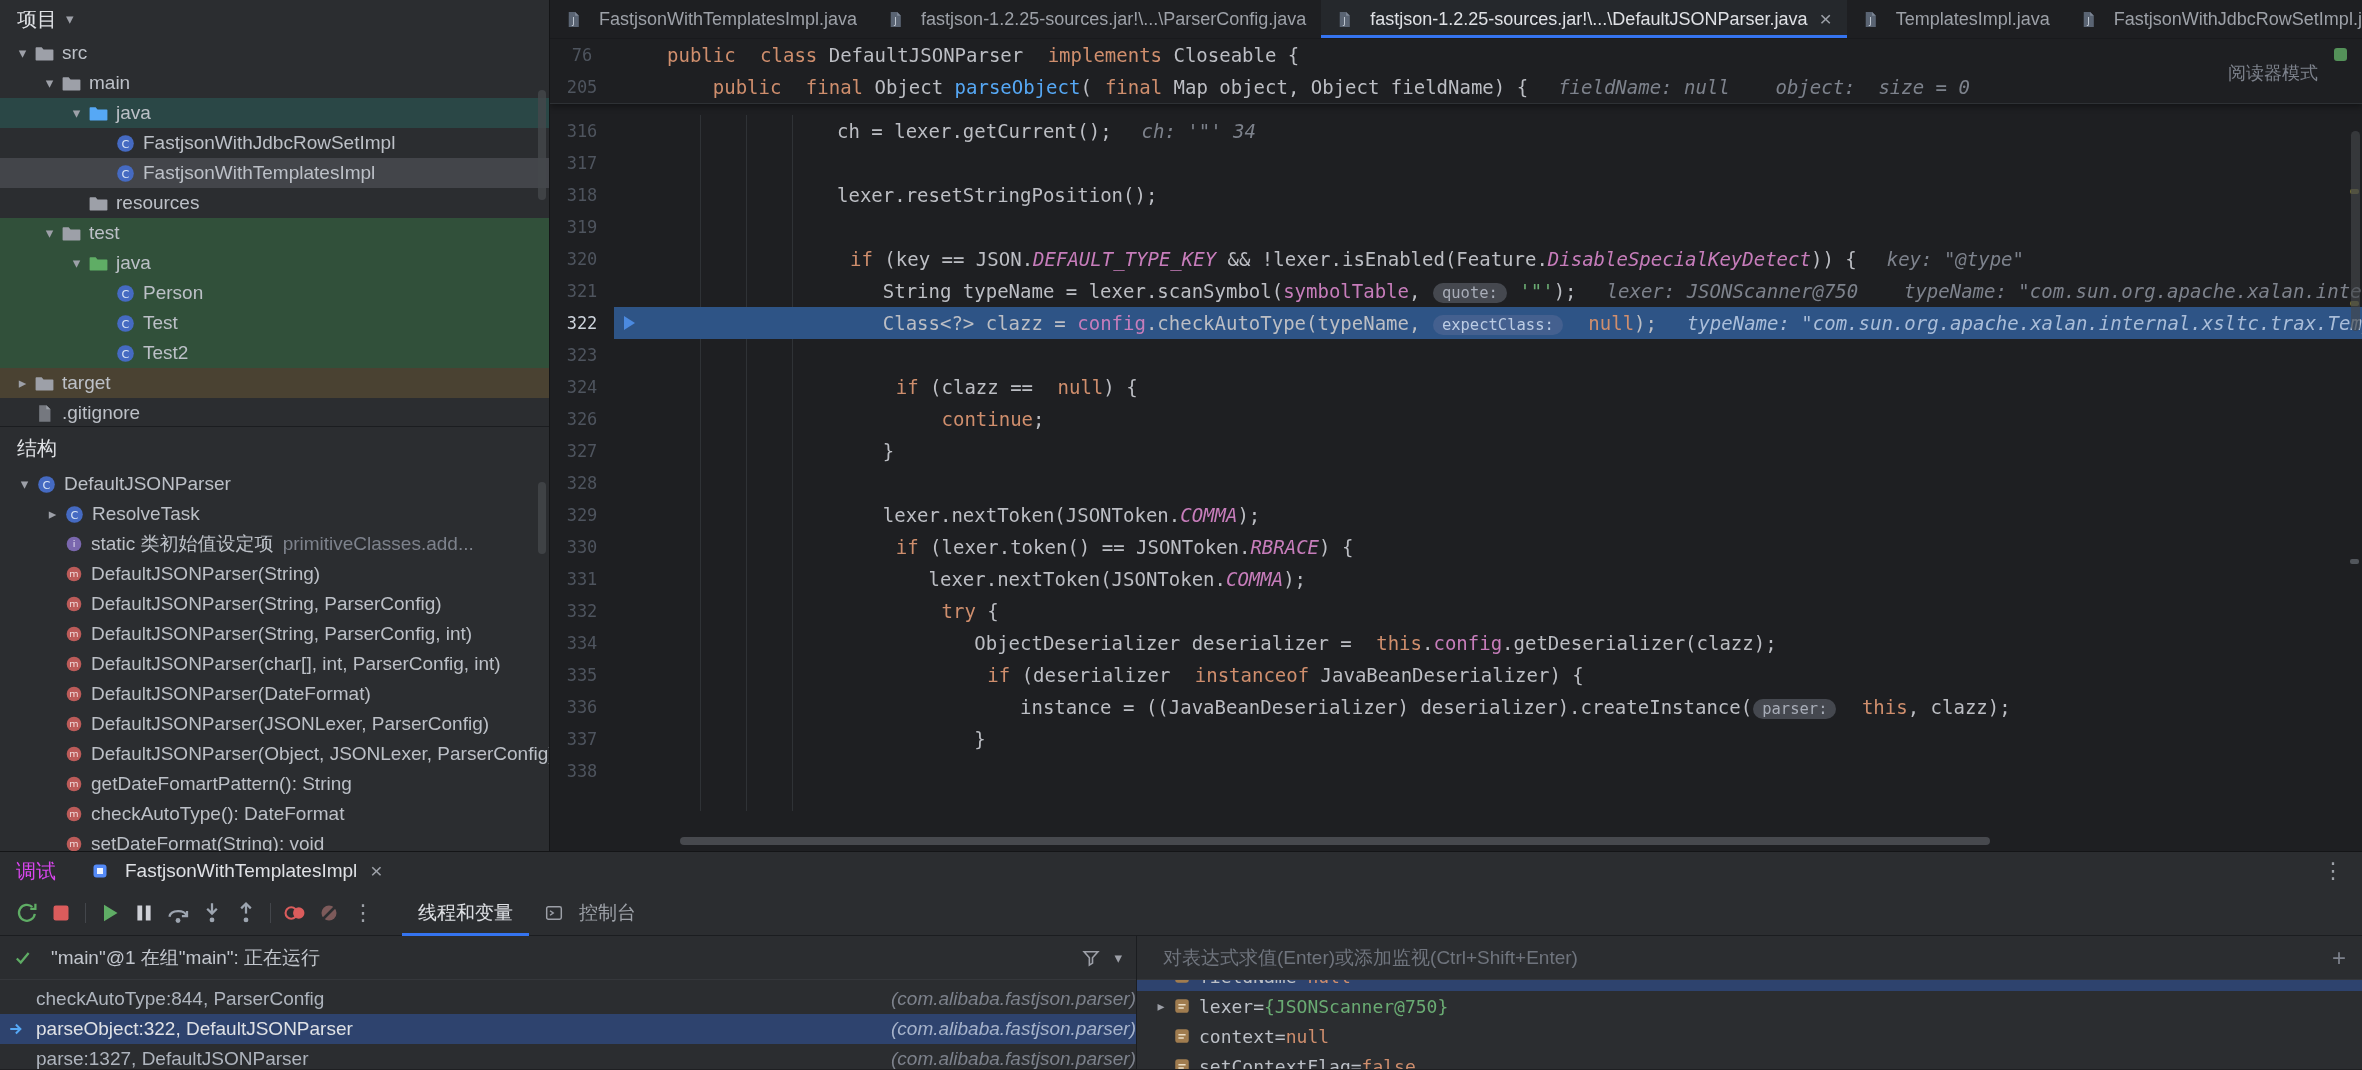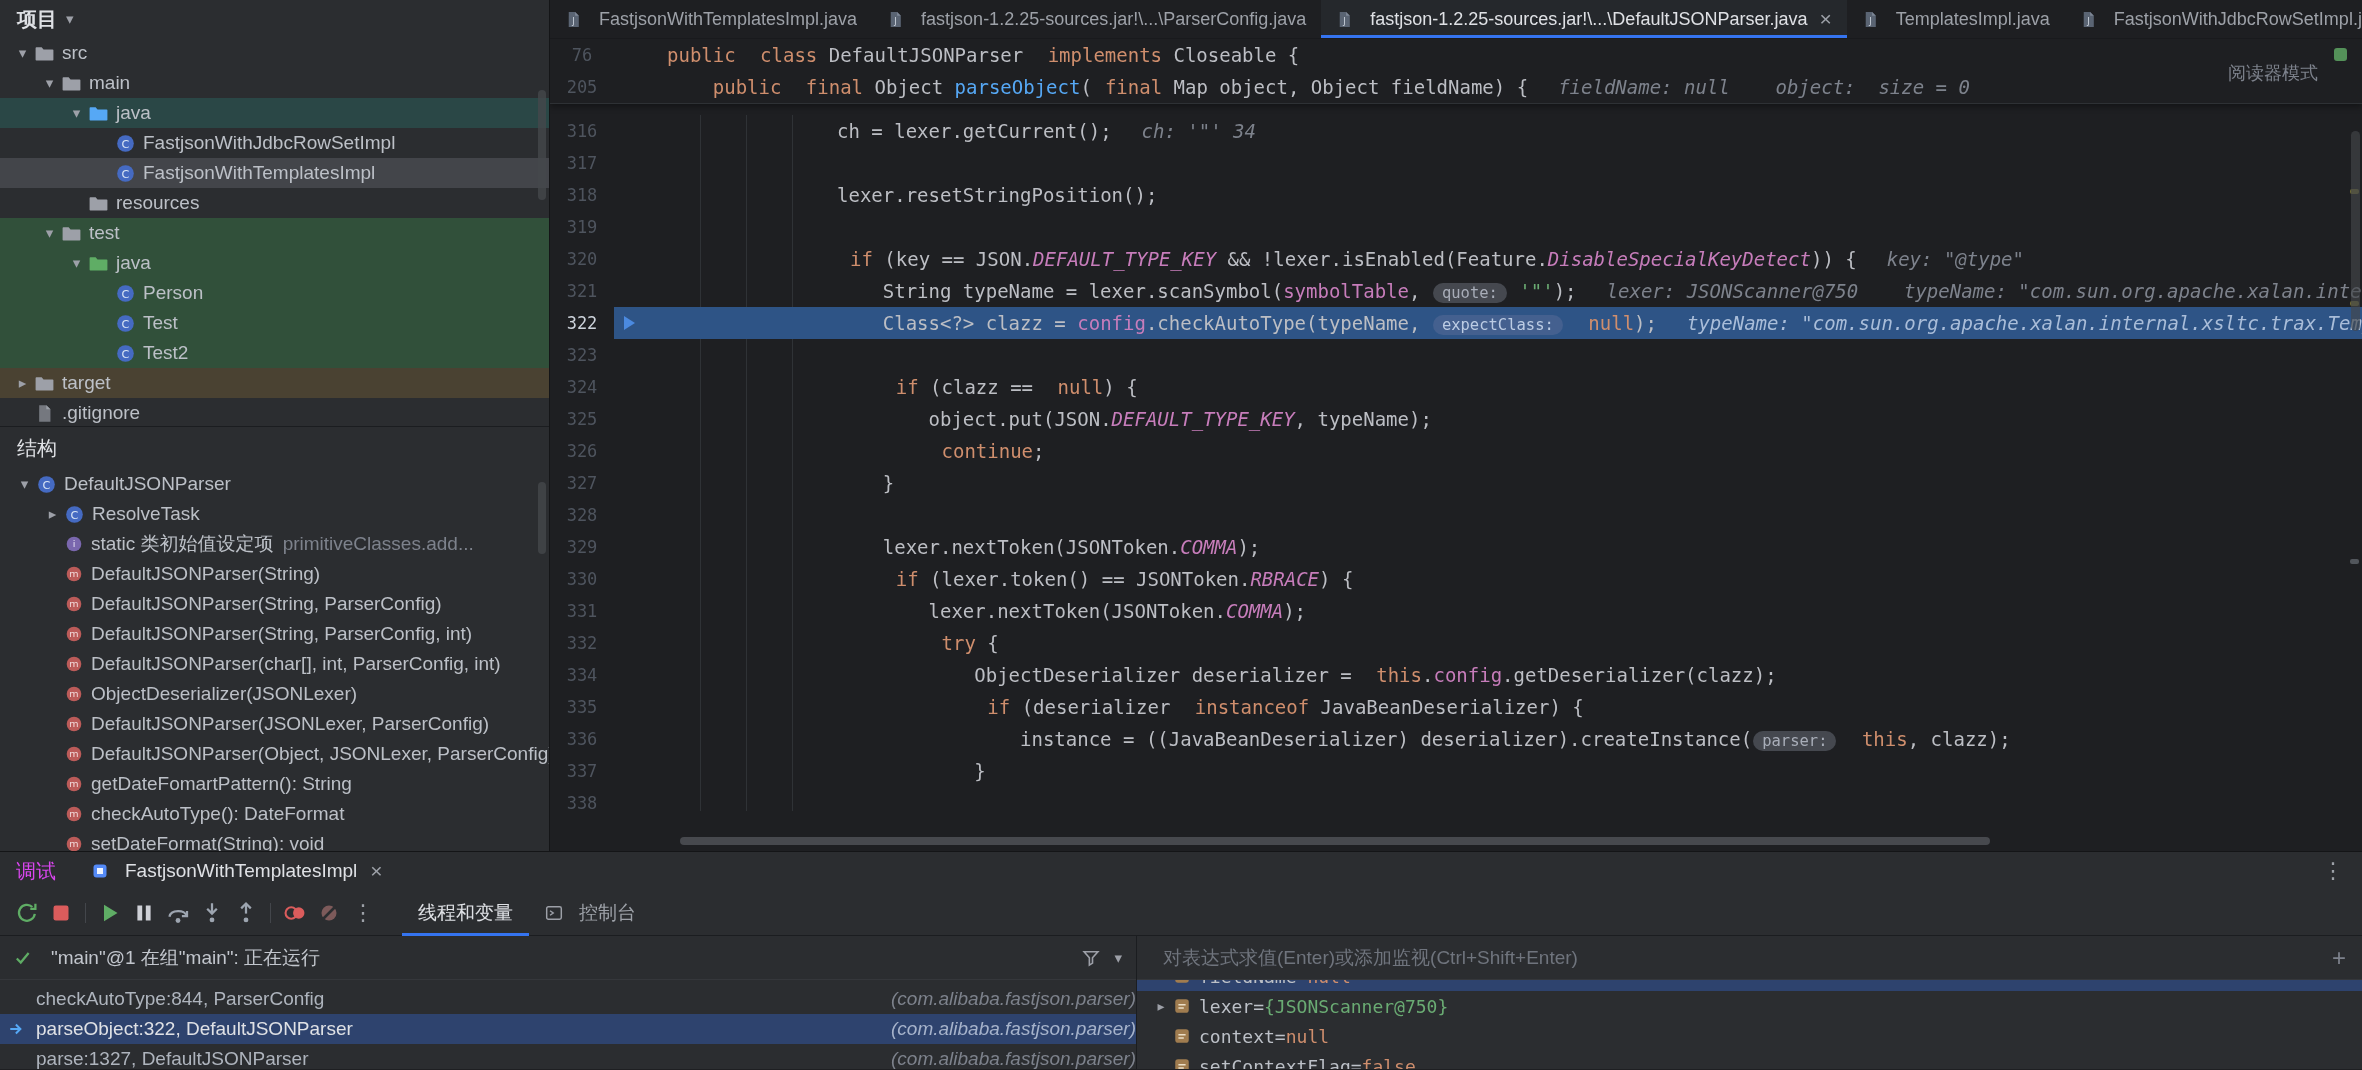--- a/index.html
+++ b/index.html
@@ -8,21 +8,21 @@
     background:#1e1f22;
     font-family:"Liberation Sans","DejaVu Sans",sans-serif;
     color:#bcbec4; font-size:20px;
     position:relative;
   }
   #top { display:flex; height:851px; }
   
   #left-col { width:550px; flex:none; background:#2b2d30; border-right:1px solid #141517;
               display:flex; flex-direction:column; position:relative; overflow:hidden; }
   #project-header { height:38px; flex:none; display:flex; align-items:center; gap:9px;
-                    padding-left:17px; color:#dfe1e5;font-weight:bold; }
+                    padding-left:17px; color:#dfe1e5; }
   .hdr-chev { color:#9da0a8; font-size:15px; }
   #project-tree { height:388px; flex:none; overflow:hidden; }
   .panel-divider { height:1px; flex:none; background:#1b1d20; }
   #structure-header { height:42px; flex:none; display:flex; align-items:center; padding-left:17px; color:#dfe1e5; }
   #structure-list { flex:1; overflow:hidden; }
   .trow { height:30px; display:flex; align-items:center; font-size:19px; color:#bcc0c7; white-space:nowrap; }
   .trow.selected { background:#43454a; }
   .scope-source { background:#2a4746; }
   .scope-test { background:#31503a; }
   .scope-excluded { background:#4a4232; }
@@ -320,21 +320,21 @@
           <span>DefaultJSONParser(char[], int, ParserConfig, int)</span>
         </div>
         <div class="trow" style="padding-left: 40px;">
           <span class="tchev"></span>
           <span class="ticon">
             <svg width="18" height="18" viewBox="0 0 16 16" xmlns="http://www.w3.org/2000/svg">
               <circle cx="8" cy="8" r="6.5" fill="#bb5b59"></circle>
               <text x="8" y="11" font-size="8.5" font-family="DejaVu Sans" fill="#f2dddd" text-anchor="middle">m</text>
             </svg>
           </span>
-          <span>ObjectDeserializer(JSONLexer)</span>
+          <span>DefaultJSONParser(DateFormat)</span>
         </div>
         <div class="trow" style="padding-left: 40px;">
           <span class="tchev"></span>
           <span class="ticon">
             <svg width="18" height="18" viewBox="0 0 16 16" xmlns="http://www.w3.org/2000/svg">
               <circle cx="8" cy="8" r="6.5" fill="#bb5b59"></circle>
               <text x="8" y="11" font-size="8.5" font-family="DejaVu Sans" fill="#f2dddd" text-anchor="middle">m</text>
             </svg>
           </span>
           <span>DefaultJSONParser(JSONLexer, ParserConfig)</span>
@@ -448,21 +448,20 @@
       <div id="body-lines">
           <div class="cl"><span class="ln">316</span><span class="codeseg">                <span class="tk-p">ch = lexer.getCurrent();</span><span class="hint">ch: '"' 34</span></span></div>
           <div class="cl"><span class="ln">317</span><span class="codeseg"></span></div>
           <div class="cl"><span class="ln">318</span><span class="codeseg">                <span class="tk-p">lexer.resetStringPosition();</span></span></div>
           <div class="cl"><span class="ln">319</span><span class="codeseg"></span></div>
           <div class="cl"><span class="ln">320</span><span class="codeseg">                <span class="tk-kw">if</span><span class="tk-p"> (key == JSON.</span><span class="tk-cst">DEFAULT_TYPE_KEY</span><span class="tk-p"> &amp;&amp; !lexer.isEnabled(Feature.</span><span class="tk-cst">DisableSpecialKeyDetect</span><span class="tk-p">)) {</span><span class="hint">key: "@type"</span></span></div>
           <div class="cl"><span class="ln">321</span><span class="codeseg">                    <span class="tk-p">String typeName = lexer.scanSymbol(</span><span class="tk-fld">symbolTable</span><span class="tk-p">, </span><span class="tk-chip">quote:</span><span class="tk-p"> </span><span class="tk-str">'"'</span><span class="tk-p">);</span><span class="hint">lexer: JSONScanner@750    typeName: "com.sun.org.apache.xalan.internal.x</span></span></div>
           <div class="cl current"><span class="ln">322</span><span class="exec-arrow"></span><span class="codeseg">                    <span class="tk-p">Class&lt;?&gt; clazz = </span><span class="tk-fld">config</span><span class="tk-p">.checkAutoType(typeName, </span><span class="tk-chip">expectClass:</span><span class="tk-p"> </span><span class="tk-kw">null</span><span class="tk-p">);</span><span class="hint">typeName: "com.sun.org.apache.xalan.internal.xsltc.trax.TemplatesIm</span></span></div>
           <div class="cl"><span class="ln">323</span><span class="codeseg"></span></div>
           <div class="cl"><span class="ln">324</span><span class="codeseg">                    <span class="tk-kw">if</span><span class="tk-p"> (clazz == </span><span class="tk-kw">null</span><span class="tk-p">) {</span></span></div>
-          <div class="cl"><span class="ln">325</span><span class="codeseg">                        <span class="tk-p">object.put(JSON.</span><span class="tk-cst">DEFAULT_TYPE_KEY</span><span class="tk-p">, typeName);</span></span></div>
           <div class="cl"><span class="ln">326</span><span class="codeseg">                        <span class="tk-kw">continue</span><span class="tk-p">;</span></span></div>
           <div class="cl"><span class="ln">327</span><span class="codeseg">                    <span class="tk-p">}</span></span></div>
           <div class="cl"><span class="ln">328</span><span class="codeseg"></span></div>
           <div class="cl"><span class="ln">329</span><span class="codeseg">                    <span class="tk-p">lexer.nextToken(JSONToken.</span><span class="tk-cst">COMMA</span><span class="tk-p">);</span></span></div>
           <div class="cl"><span class="ln">330</span><span class="codeseg">                    <span class="tk-kw">if</span><span class="tk-p"> (lexer.token() == JSONToken.</span><span class="tk-cst">RBRACE</span><span class="tk-p">) {</span></span></div>
           <div class="cl"><span class="ln">331</span><span class="codeseg">                        <span class="tk-p">lexer.nextToken(JSONToken.</span><span class="tk-cst">COMMA</span><span class="tk-p">);</span></span></div>
           <div class="cl"><span class="ln">332</span><span class="codeseg">                        <span class="tk-kw">try</span><span class="tk-p"> {</span></span></div>
           <div class="cl"><span class="ln">334</span><span class="codeseg">                            <span class="tk-p">ObjectDeserializer deserializer = </span><span class="tk-kw">this</span><span class="tk-p">.</span><span class="tk-fld">config</span><span class="tk-p">.getDeserializer(clazz);</span></span></div>
           <div class="cl"><span class="ln">335</span><span class="codeseg">                            <span class="tk-kw">if</span><span class="tk-p"> (deserializer </span><span class="tk-kw">instanceof</span><span class="tk-p"> JavaBeanDeserializer) {</span></span></div>
           <div class="cl"><span class="ln">336</span><span class="codeseg">                                <span class="tk-p">instance = ((JavaBeanDeserializer) deserializer).createInstance(</span><span class="tk-chip">parser:</span><span class="tk-p"> </span><span class="tk-kw">this</span><span class="tk-p">, clazz);</span></span></div>

